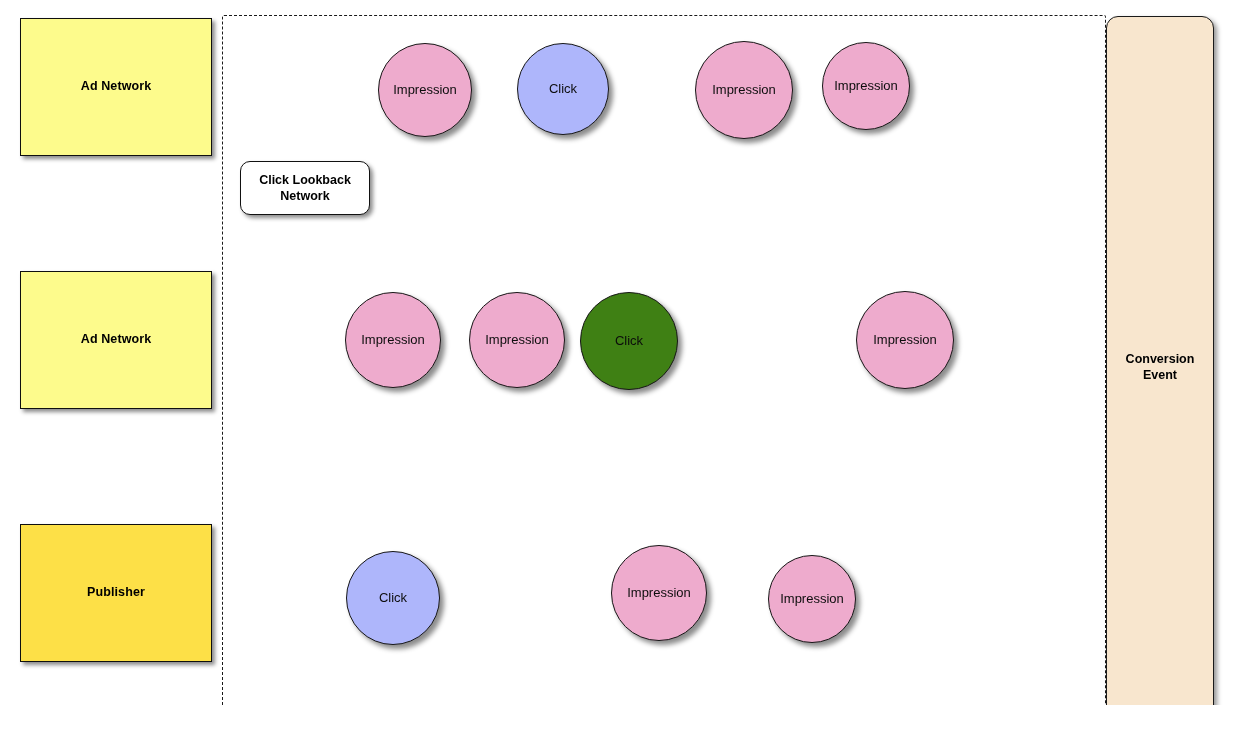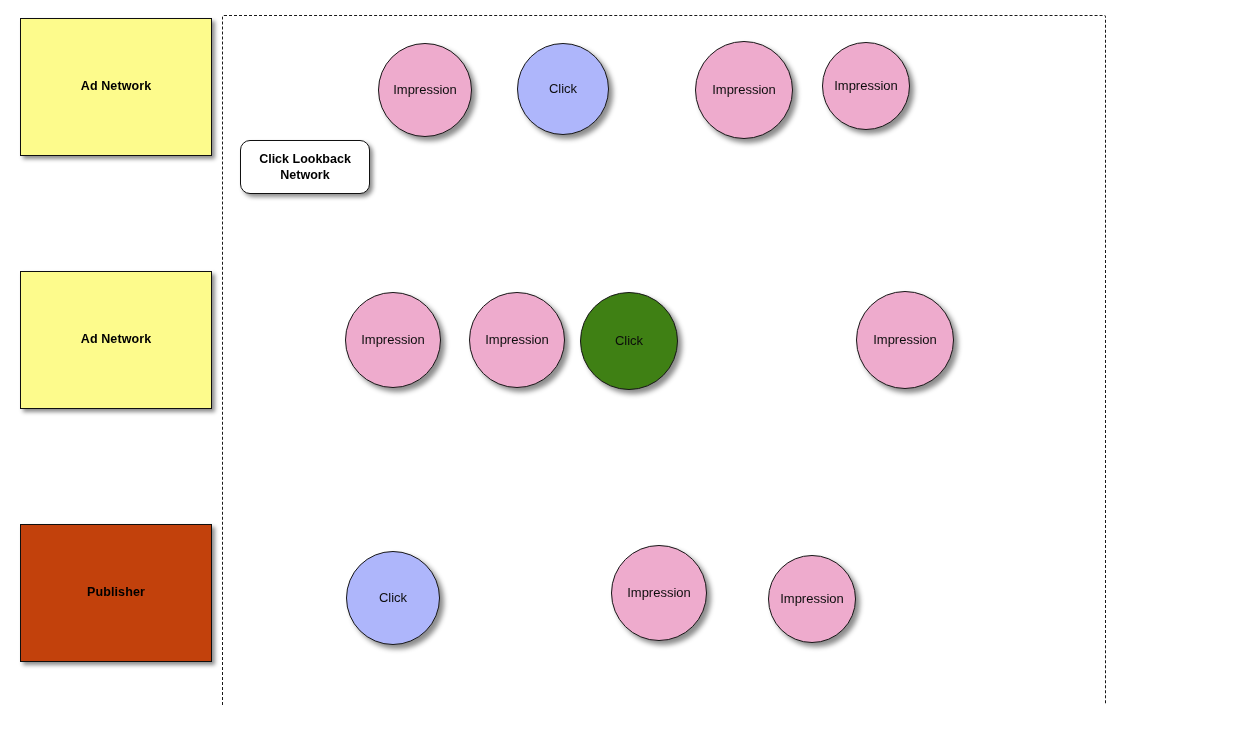--- a/index.html
+++ b/index.html
@@ -119,21 +119,21 @@
 
   <div class="dashed-region" style="left: 222px; top: 15px; width: 884px; height: 702px;"></div>
 
   <div id="actor-layer">
       <div class="actor-box" style="left: 20px; top: 18px; width: 192px; height: 138px; background: rgb(253, 251, 140);">
         <div class="actor-label">Ad Network</div>
       </div>
       <div class="actor-box" style="left: 20px; top: 271px; width: 192px; height: 138px; background: rgb(253, 251, 140);">
         <div class="actor-label">Ad Network</div>
       </div>
-      <div class="actor-box" style="left: 20px; top: 524px; width: 192px; height: 138px; background: #c2410c;">
+      <div class="actor-box" style="left: 20px; top: 524px; width: 192px; height: 138px; background: #fde047;">
         <div class="actor-label">Publisher</div>
       </div>
     </div>
 
   <div id="node-layer">
       <div class="event-node kind-impression" style="left: 378px; top: 43px; width: 94px; height: 94px;">
         <div class="node-label">Impression</div>
       </div>
       <div class="event-node kind-click" style="left: 517px; top: 43px; width: 92px; height: 92px;">
         <div class="node-label">Click</div>
@@ -161,19 +161,22 @@
       </div>
       <div class="event-node kind-impression" style="left: 611px; top: 545px; width: 96px; height: 96px;">
         <div class="node-label">Impression</div>
       </div>
       <div class="event-node kind-impression" style="left: 768px; top: 555px; width: 88px; height: 88px;">
         <div class="node-label">Impression</div>
       </div>
     </div>
 
   <div id="callout-layer">
-      <div class="callout" style="left: 240px; top: 140px; width: 130px; height: 54px; background: rgb(255, 255, 255);">
+      <div class="callout" style="left: 240px; top: 161px; width: 130px; height: 54px; background: rgb(255, 255, 255);">
         <div class="callout-label"><span>Click Lookback</span><br><span>Network</span></div>
       </div>
     </div>
 
+  <div class="conversion-panel" id="conversion-panel" style="left: 1106px; top: 16px; width: 108px; height: 702px; background: rgb(248, 230, 206);">
+    <div class="conv-label" id="conversion-label"><span>Conversion</span><br><span>Event</span></div>
+  </div>
 
 </div>
 
 </body></html>

